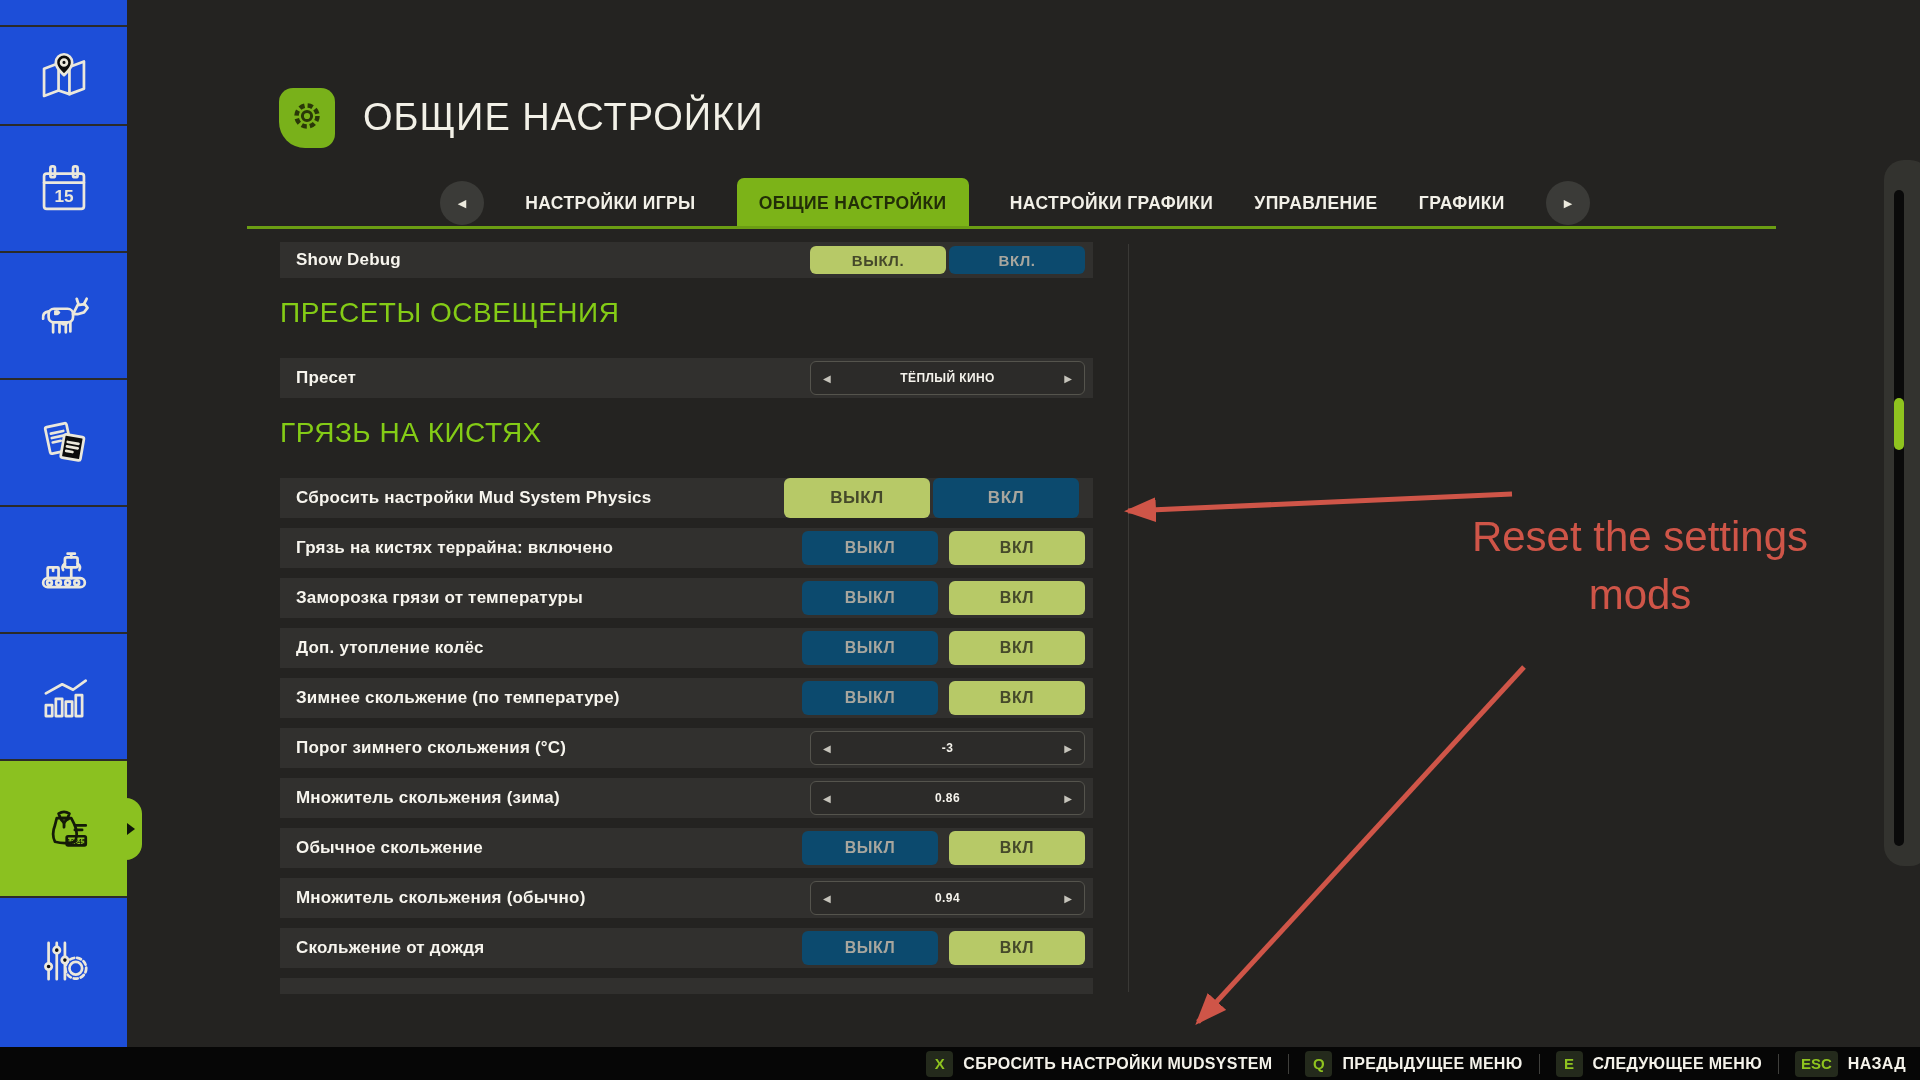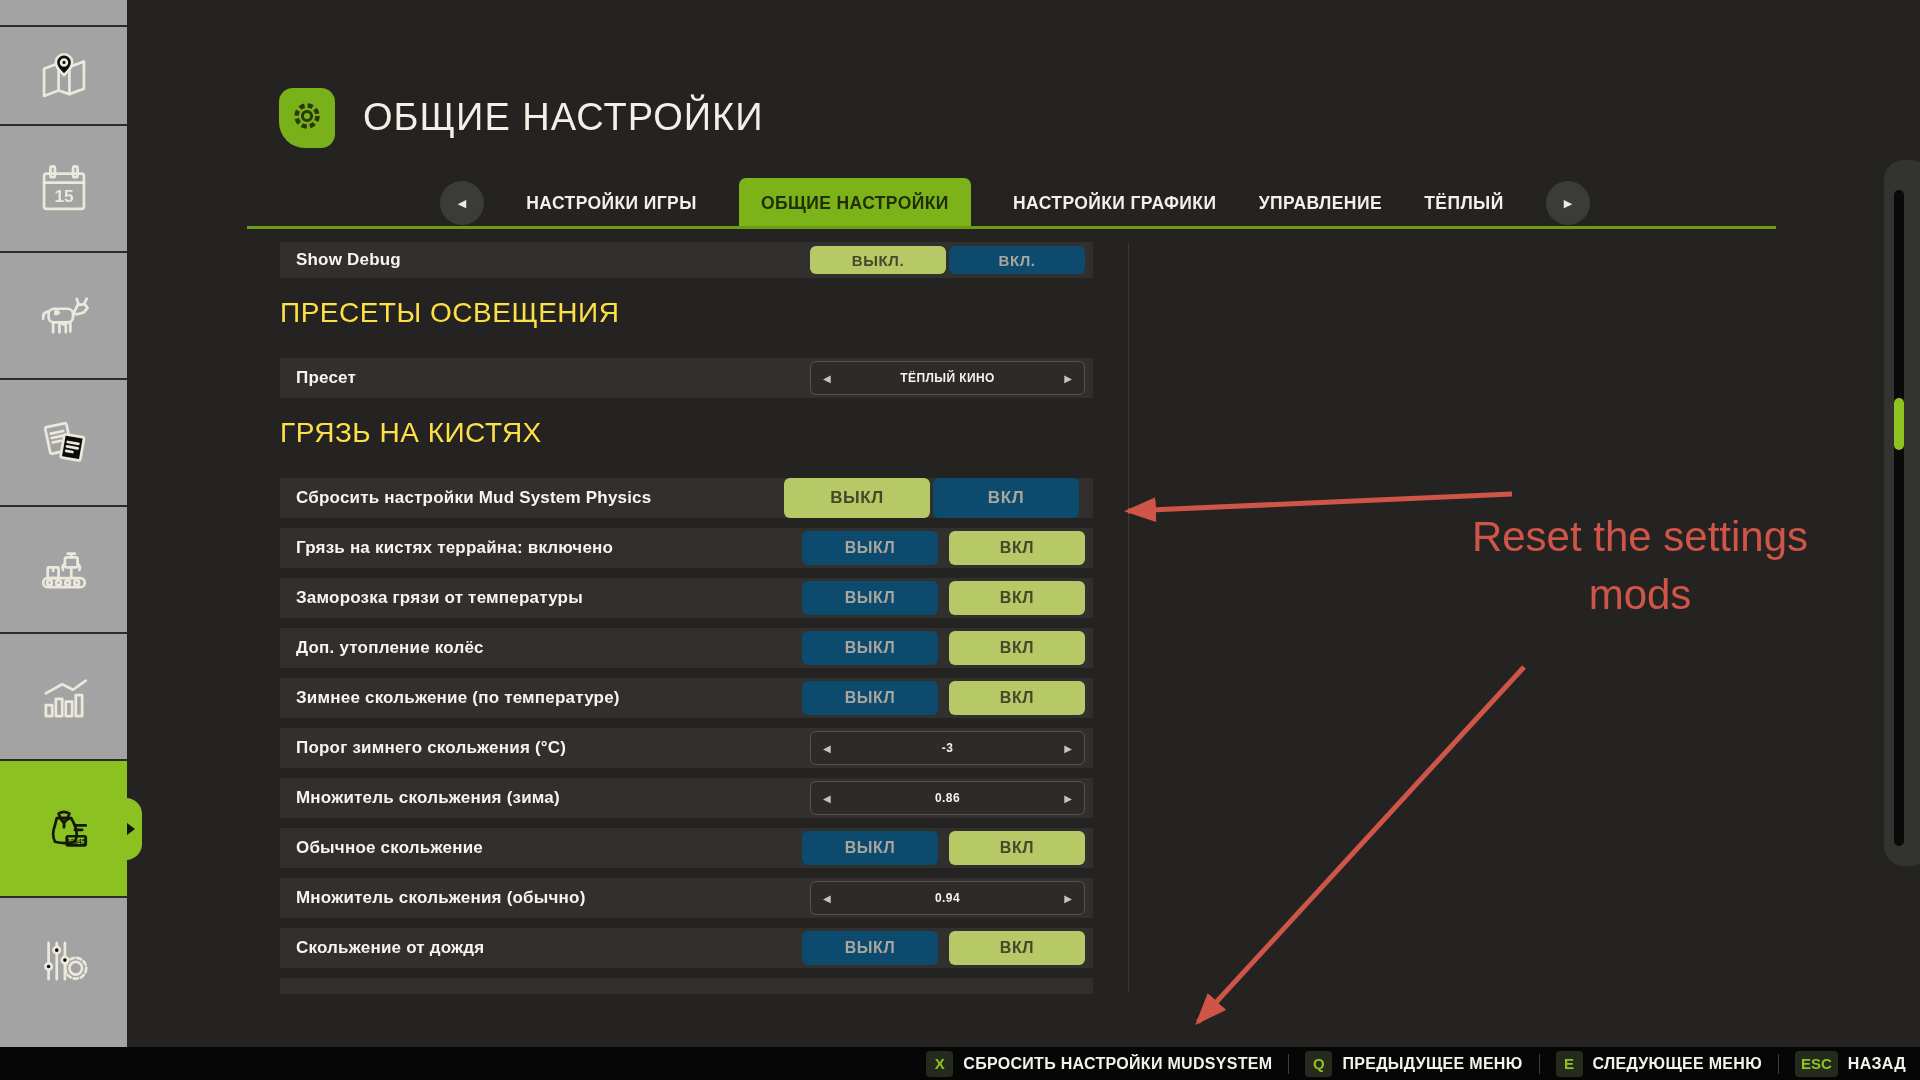--- a/index.html
+++ b/index.html
@@ -2,21 +2,21 @@
 <html><head>
 <meta charset="utf-8">
 <style>
   html,body{margin:0;padding:0;}
   body{
     width:1920px;height:1080px;position:relative;overflow:hidden;
     background:#242321;font-family:"Liberation Sans",sans-serif;
     -webkit-font-smoothing:antialiased;
   }
   
-  .sidebar{position:absolute;left:0;top:0;width:127px;height:1080px;background:#a3a3a3;z-index:5;}
+  .sidebar{position:absolute;left:0;top:0;width:127px;height:1080px;background:#1d4ed8;z-index:5;}
   .side-spacer{height:97px;}
   .side-spacer.first{height:25px;}
   .side-item{position:relative;display:flex;align-items:center;justify-content:center;border-top:2px solid #2b2b29;}
   .side-item.selected{background:#8bc120;}
   .side-icon svg{stroke:#ebe8dc;fill:none;stroke-width:3;stroke-linecap:round;stroke-linejoin:round;display:block;}
   .side-item.selected .side-icon svg{stroke:#141a08;}
   .notch{position:absolute;right:-15px;top:50%;transform:translateY(-50%);width:30px;height:62px;background:#8bc120;border-radius:0 16px 16px 0;}
   .notch::after{content:'';position:absolute;right:7px;top:50%;transform:translateY(-50%);
     border-left:8px solid #10160a;border-top:6px solid transparent;border-bottom:6px solid transparent;}
   
@@ -25,21 +25,21 @@
   .page-title{position:absolute;left:363px;top:96px;font-size:38px;font-weight:400;color:#f2f0e7;letter-spacing:1px;}
   
   .tab-bar{position:absolute;left:440px;top:178px;width:1150px;height:50px;display:flex;align-items:center;justify-content:space-between;}
   .tab-circle{width:44px;height:44px;border-radius:50%;background:#3b3b38;display:flex;align-items:center;justify-content:center;cursor:pointer;}
   .tab-circle span{font-family:"DejaVu Sans",sans-serif;font-size:11px;color:#edebdf;}
   .tab{font-size:17.5px;font-weight:bold;color:#f2f0e8;letter-spacing:0.4px;white-space:nowrap;cursor:pointer;}
   .tab.active{background:#7cb318;color:#222e07;height:50px;display:flex;align-items:center;padding:0 22px;border-radius:7px 7px 0 0;}
   .tab-underline{position:absolute;left:247px;top:226px;width:1529px;height:3px;background:#6b9d13;}
   
   .panel{position:absolute;left:280px;top:242px;width:813px;}
-  .sec-header{margin-top:18px;height:34px;line-height:34px;font-size:28px;font-weight:400;color:#fde047;letter-spacing:0.5px;}
+  .sec-header{margin-top:18px;height:34px;line-height:34px;font-size:28px;font-weight:400;color:#84cc16;letter-spacing:0.5px;}
   .sec-header + .row{margin-top:28px;}
   .row{position:relative;display:flex;align-items:center;height:40px;margin-bottom:10px;background:#31302e;padding-left:16px;box-sizing:border-box;}
   .row.compact{height:36px;margin-bottom:12px;}
   .row.sliver{height:16px;margin-bottom:0;}
   .setting-label{font-size:17px;font-weight:bold;color:#f7f5ee;letter-spacing:0.2px;}
   .controls{position:absolute;right:8px;top:50%;transform:translateY(-50%);display:flex;gap:3px;align-items:center;}
   .row.focused .controls{right:14px;}
   .tbtn{width:136px;height:34px;display:flex;align-items:center;justify-content:center;background:#0c4a6e;border-radius:6px;
     font-size:16px;font-weight:bold;color:#a8a69e;letter-spacing:0.6px;cursor:pointer;}
   .row.compact .tbtn{height:28px;font-size:15px;}
@@ -187,21 +187,21 @@
 <div class="page-title">ОБЩИЕ НАСТРОЙКИ</div>
 
 <div class="tab-bar">
     <div class="tab-circle">
       <span>◀</span>
     </div>
     <div class="tab">НАСТРОЙКИ ИГРЫ</div>
     <div class="tab active">ОБЩИЕ НАСТРОЙКИ</div>
     <div class="tab">НАСТРОЙКИ ГРАФИКИ</div>
     <div class="tab">УПРАВЛЕНИЕ</div>
-    <div class="tab">ТЁПЛЫЙ</div>
+    <div class="tab">ГРАФИКИ</div>
     <div class="tab-circle">
       <span>▶</span>
     </div>
   </div>
 <div class="tab-underline"></div>
 
 <div class="panel">
     <div class="row compact">
       <span class="setting-label">Show Debug</span>
       <div class="controls">

